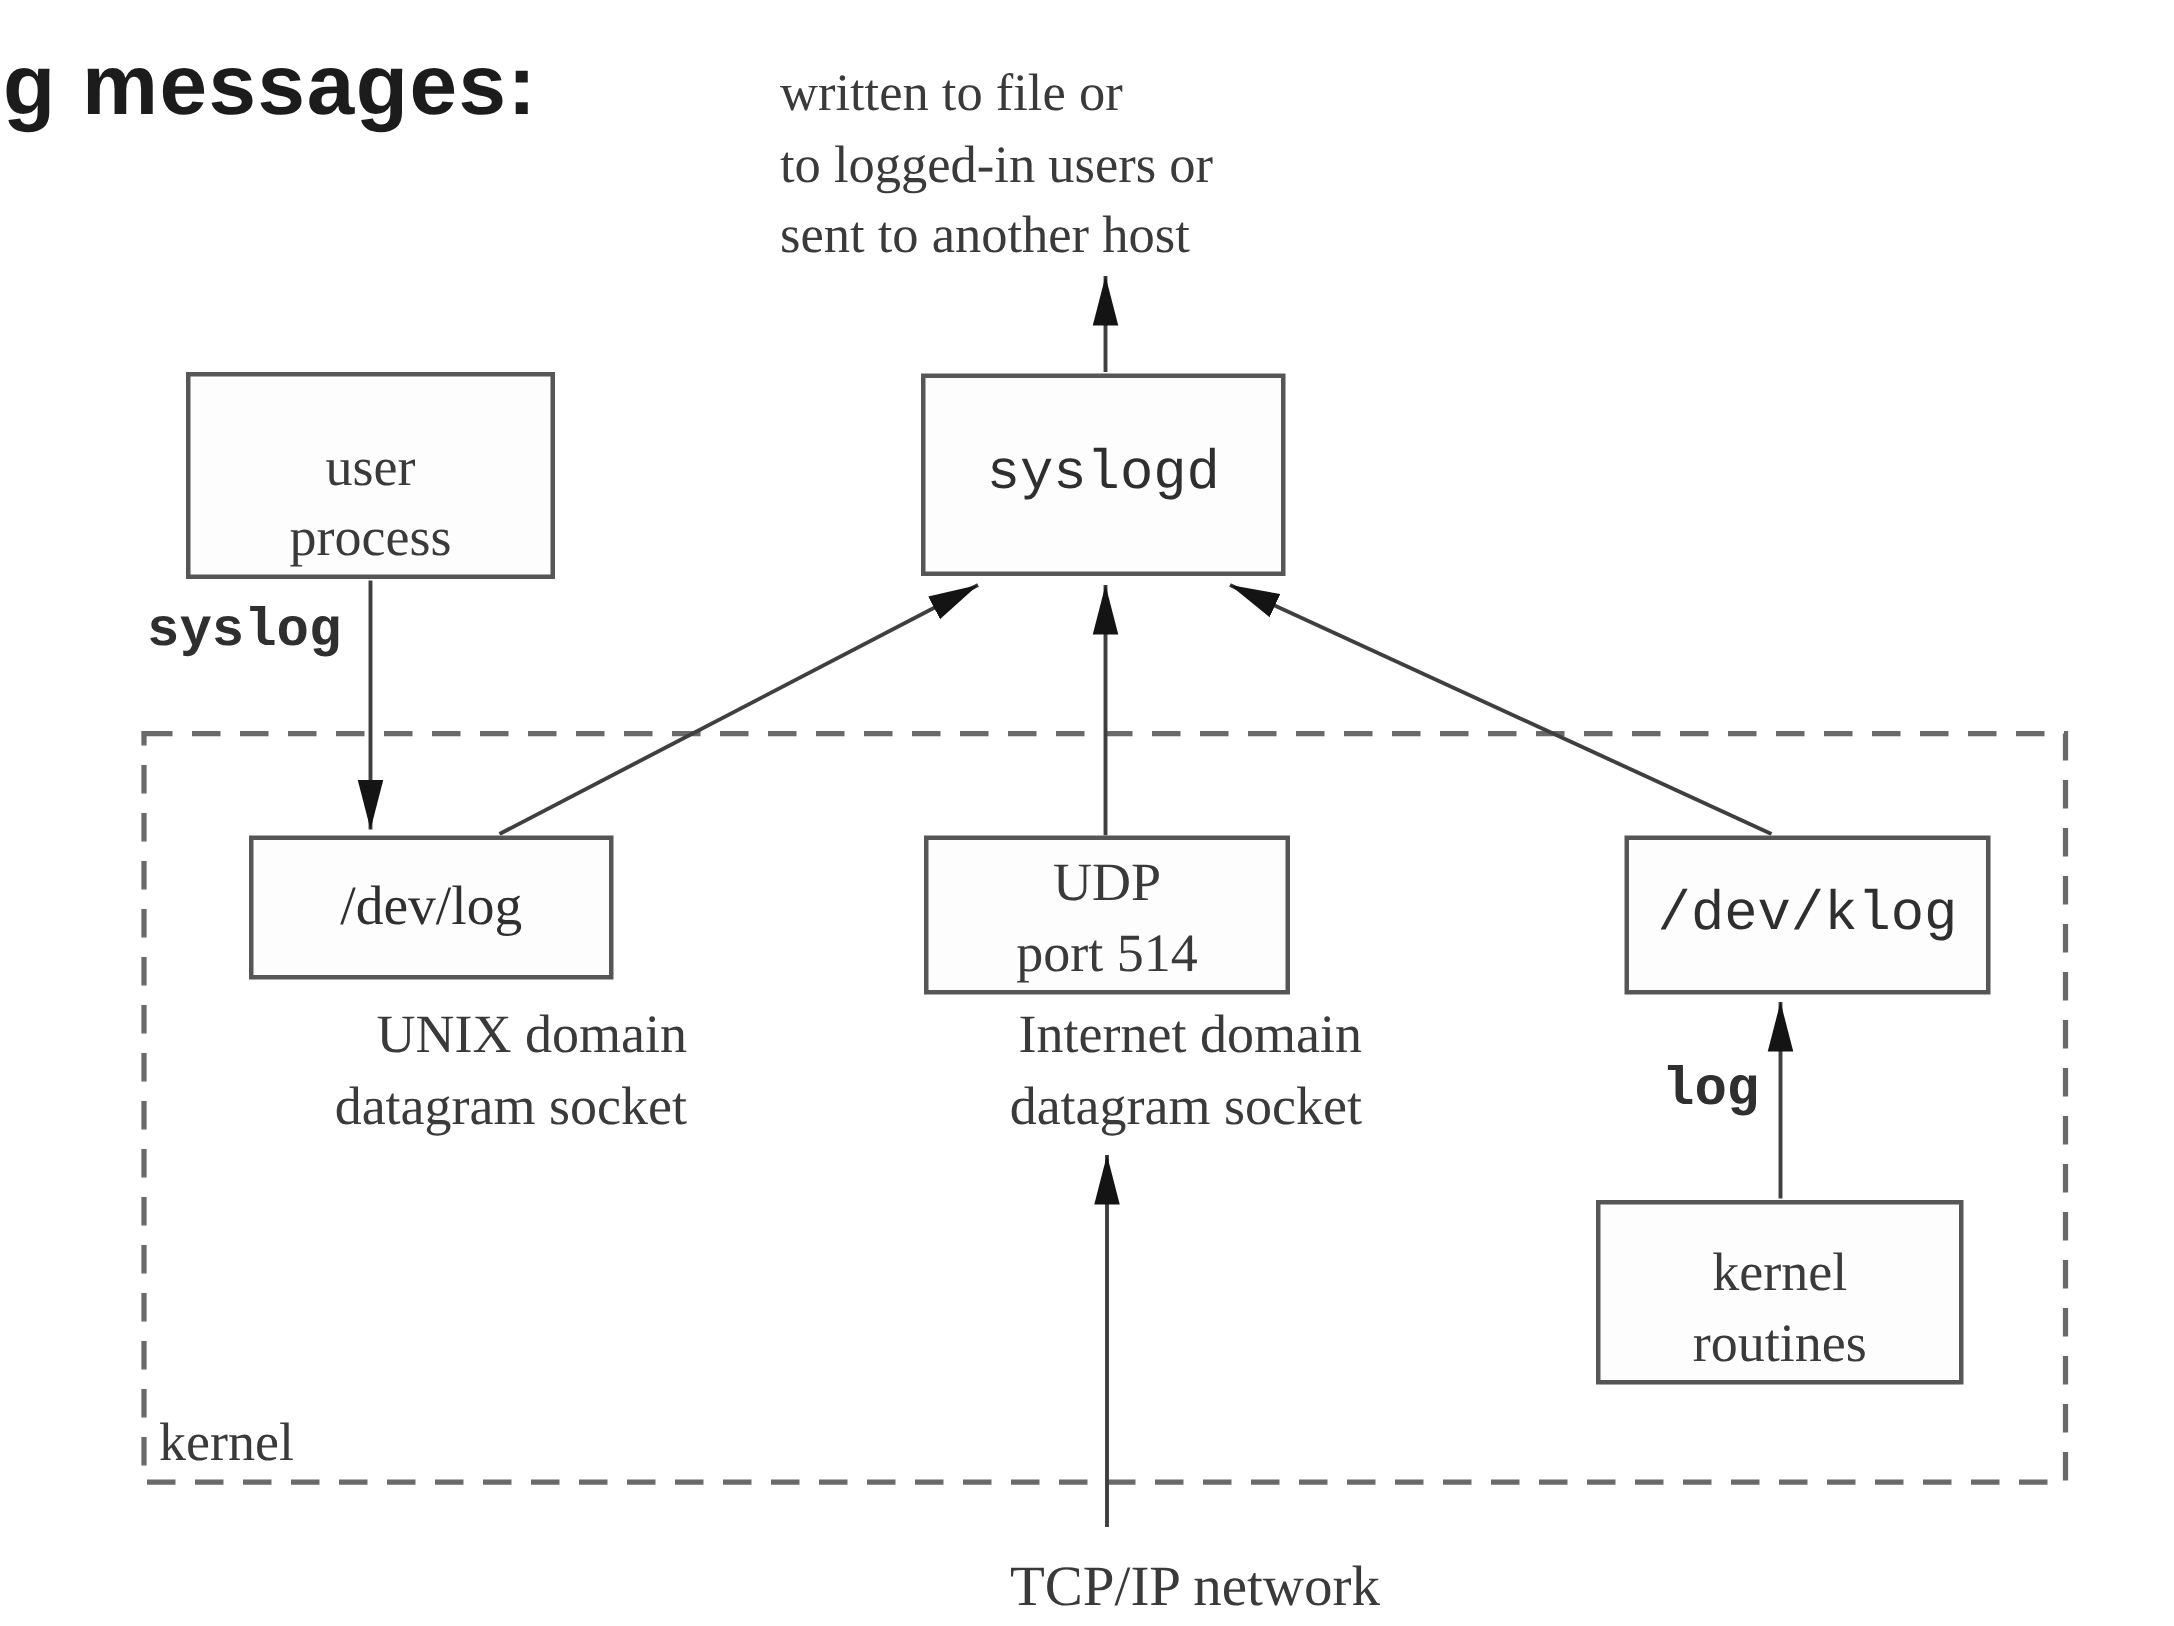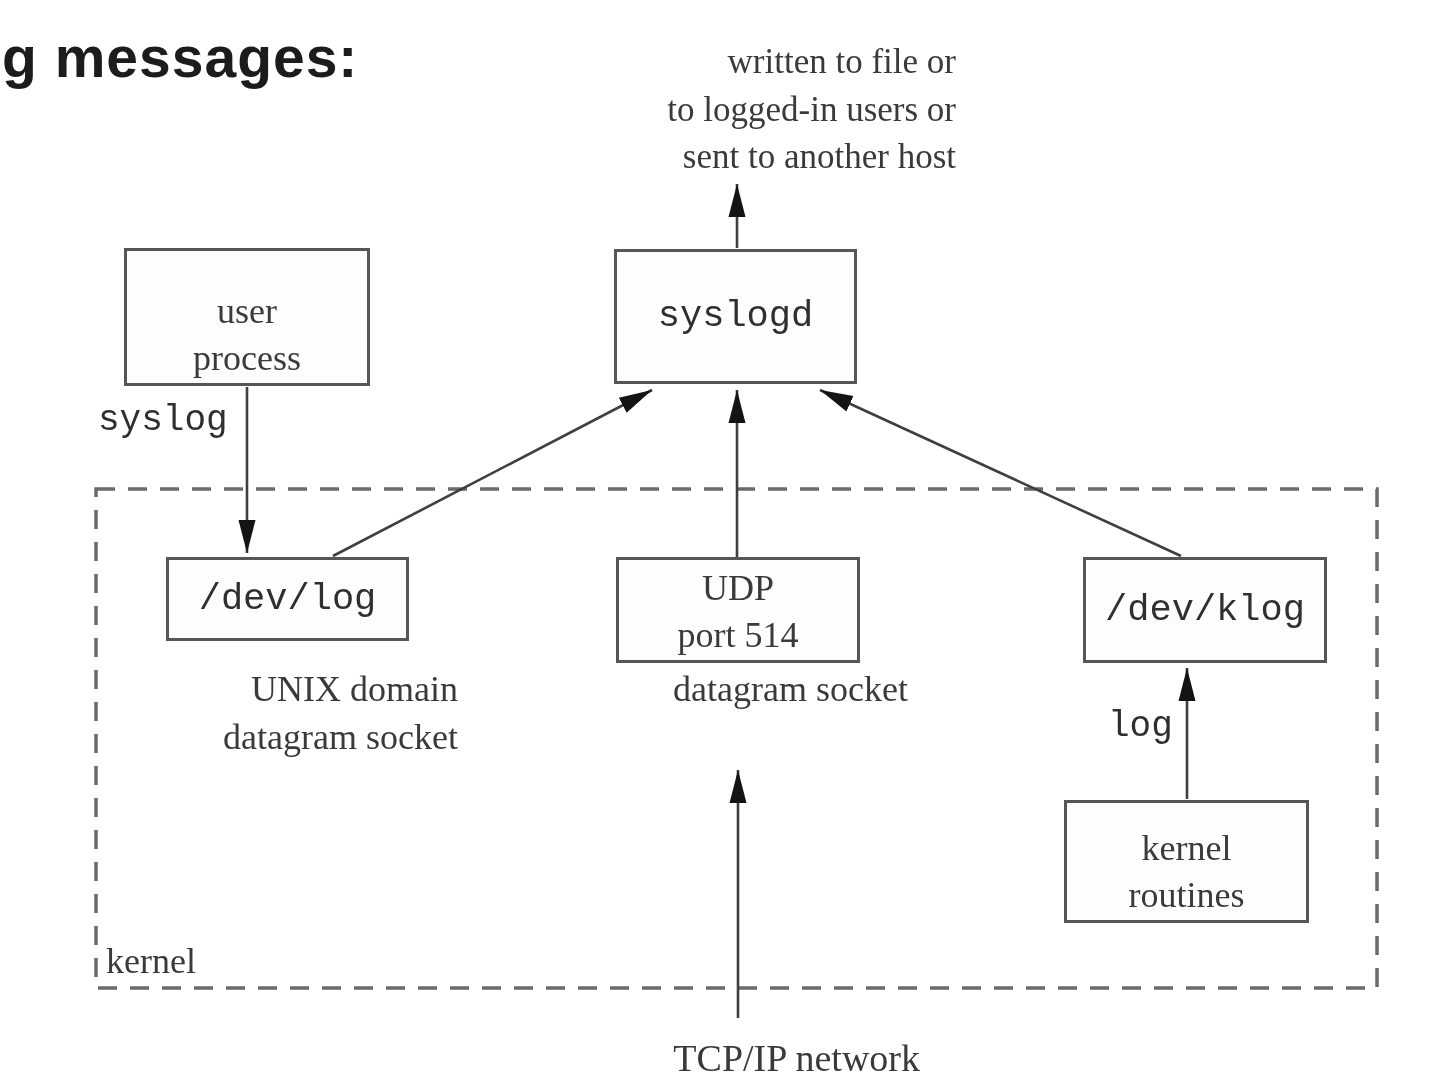--- a/index.html
+++ b/index.html
@@ -26,30 +26,30 @@
   .mono-node{font-family:"Liberation Mono","DejaVu Sans Mono",monospace;font-size:37px;color:#2f2f2f;}
   .caption{
     position:absolute;text-align:right;
     font-family:"Liberation Serif", serif;
     font-size:36px;line-height:1.33;color:#3a3a3a;
     white-space:nowrap;
   }
   .mono-label{
     position:absolute;
     font-family:"Liberation Mono","DejaVu Sans Mono",monospace;
-    font-size:36px;color:#2f2f2f;white-space:nowrap;
+    font-size:36px;color:#2f2f2f;white-space:nowrap;font-weight:bold;
   }
   .page-title{
     position:absolute;left:2px;top:24px;
     font-family:"Liberation Sans", sans-serif;
     font-size:57px;font-weight:600;color:#1c1c1c;
     white-space:nowrap;letter-spacing:1px;
   }
   .note{
-    position:absolute;text-align:right;
+    position:absolute;text-align:left;
     font-family:"Liberation Serif", serif;
     font-size:35px;line-height:1.36;color:#3a3a3a;
     white-space:nowrap;
   }
 </style>
 </head>
 <body>
 
 <div id="stage">
 
@@ -87,21 +87,21 @@
 
   <div class="node serif-node" style="left:124px;top:248px;width:246px;height:138px;">
     <div>user</div>
     <div>process</div>
   </div>
 
   <div class="node mono-node" style="left:614px;top:249px;width:243px;height:135px;">
     <div>syslogd</div>
   </div>
 
-  <div class="node mono-node" style="left:166px;top:557px;width:243px;height:84px;">
+  <div class="node mono-node" style="left:166px;top:557px;width:243px;height:96px;font-family:Liberation Serif, serif;">
     <div>/dev/log</div>
   </div>
 
   <div class="node serif-node" style="left:616px;top:557px;width:244px;height:106px;">
     <div>UDP</div>
     <div>port 514</div>
   </div>
 
   <div class="node mono-node" style="left:1066px;top:557px;width:244px;height:106px;margin-left:17px;">
     <div>/dev/klog</div>
@@ -115,20 +115,21 @@
   <div class="mono-label" style="left:98px;top:400px;">syslog</div>
 
   <div class="mono-label" style="left:1108px;top:706px;">log</div>
 
   <div class="caption" style="left:118px;top:666px;width:340px;">
     <div>UNIX domain</div>
     <div>datagram socket</div>
   </div>
 
   <div class="caption" style="left:568px;top:666px;width:340px;">
+    <div>Internet domain</div>
     <div>datagram socket</div>
   </div>
 
   <div class="caption" style="left:106px;top:938px;">kernel</div>
 
   <div class="caption" style="left:560px;top:1016px;width:360px;font-size:38px;margin-top:17px;">TCP/IP network</div>
 
 </div>
 
 </body></html>

